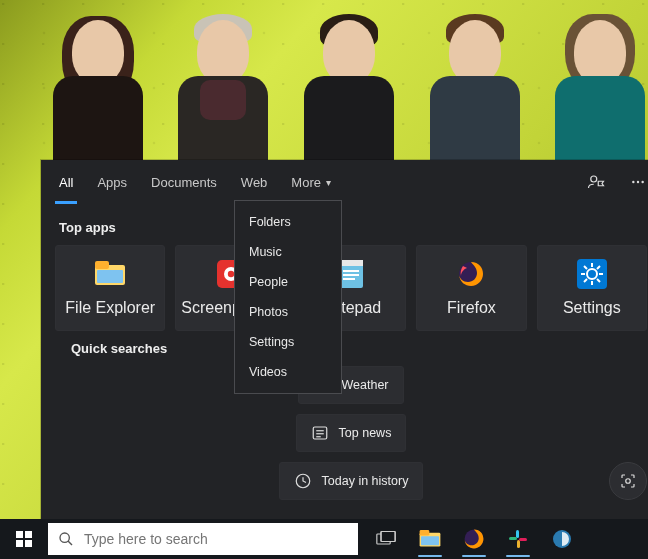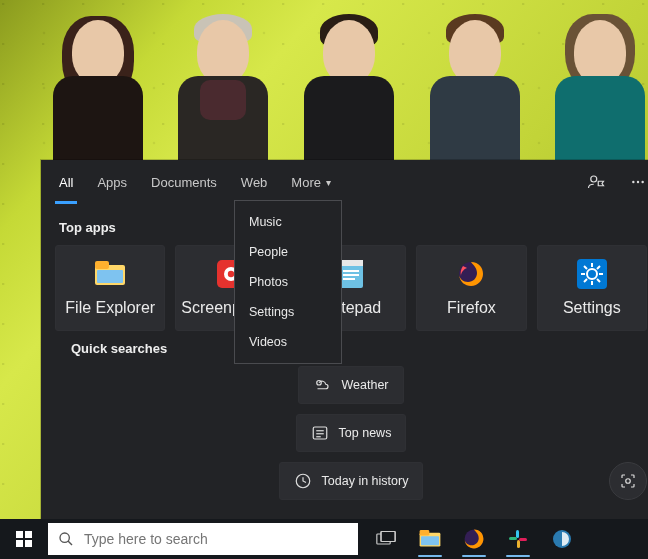--- a/index.html
+++ b/index.html
@@ -258,20 +258,21 @@
         <svg width="18" height="18" viewBox="0 0 24 24" fill="none" stroke="#ddd" stroke-width="1.6">
           <path d="M4 8V5a1 1 0 011-1h3M20 8V5a1 1 0 00-1-1h-3M4 16v3a1 1 0 001 1h3M20 16v3a1 1 0 01-1 1h-3"></path>
             <circle cx="12" cy="12" r="3"></circle>
         </svg>
       </div>
     </div>
   </div>
 </div>
 
 <div class="dropdown">
+  <div class="dd-item">Folders</div>
   <div class="dd-item">Music</div>
   <div class="dd-item">People</div>
   <div class="dd-item">Photos</div>
   <div class="dd-item">Settings</div>
   <div class="dd-item">Videos</div>
 </div>
 
 <div class="taskbar">
   <div class="start">
     <svg width="16" height="16" viewBox="0 0 16 16" fill="#fff">

